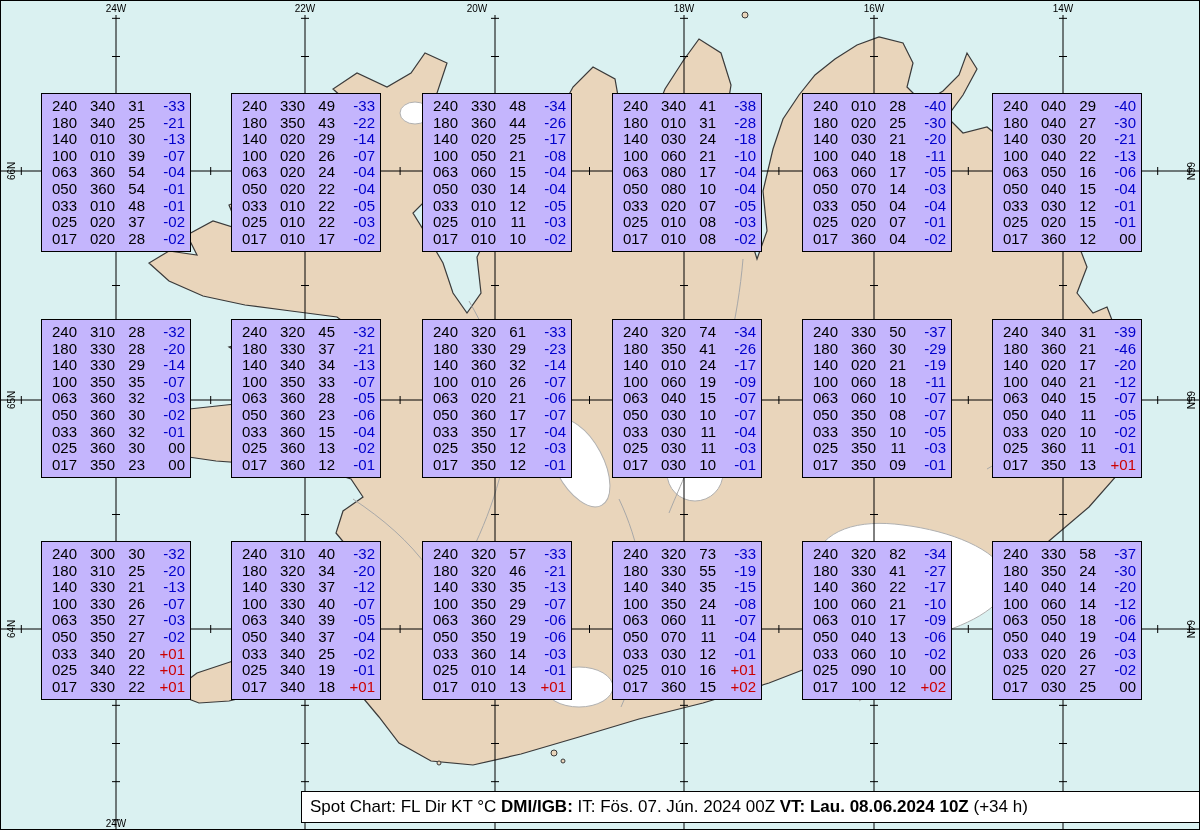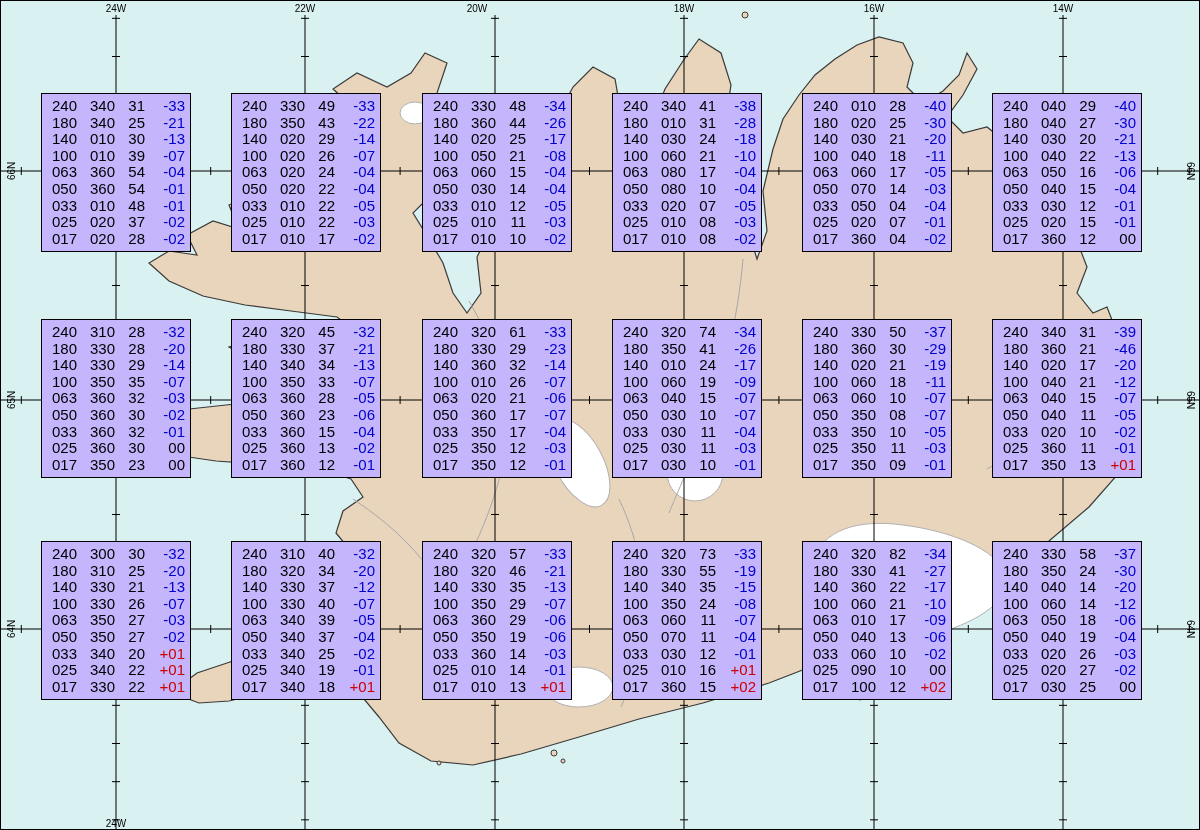--- a/index.html
+++ b/index.html
@@ -1350,14 +1350,15 @@
         </div>
         <div class="spotrow">
           <span>017</span>
           <span>030</span>
           <span>25</span>
           <span style="color: rgb(0, 0, 0);">00</span>
         </div>
       </div>
     </div>
 
+  <div class="caption"><span>Spot Chart: FL Dir KT °C </span><b>DMI/IGB:</b><span> IT: Fös. 07. Jún. 2024 00Z </span><b>VT: Lau. 08.06.2024 10Z</b><span> (+34 h)</span></div>
 
 </div>
 
 </body></html>

